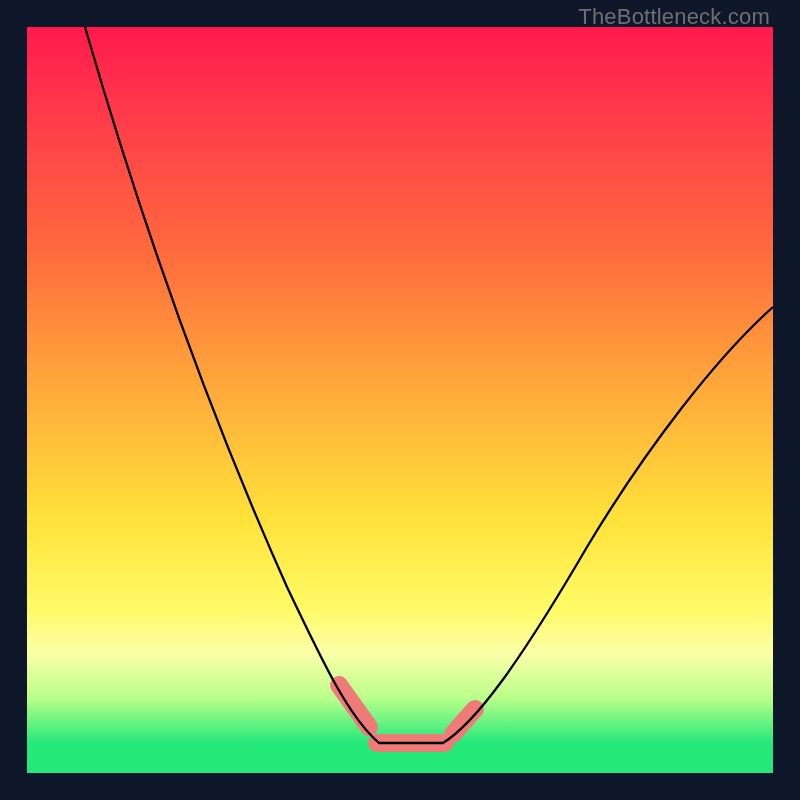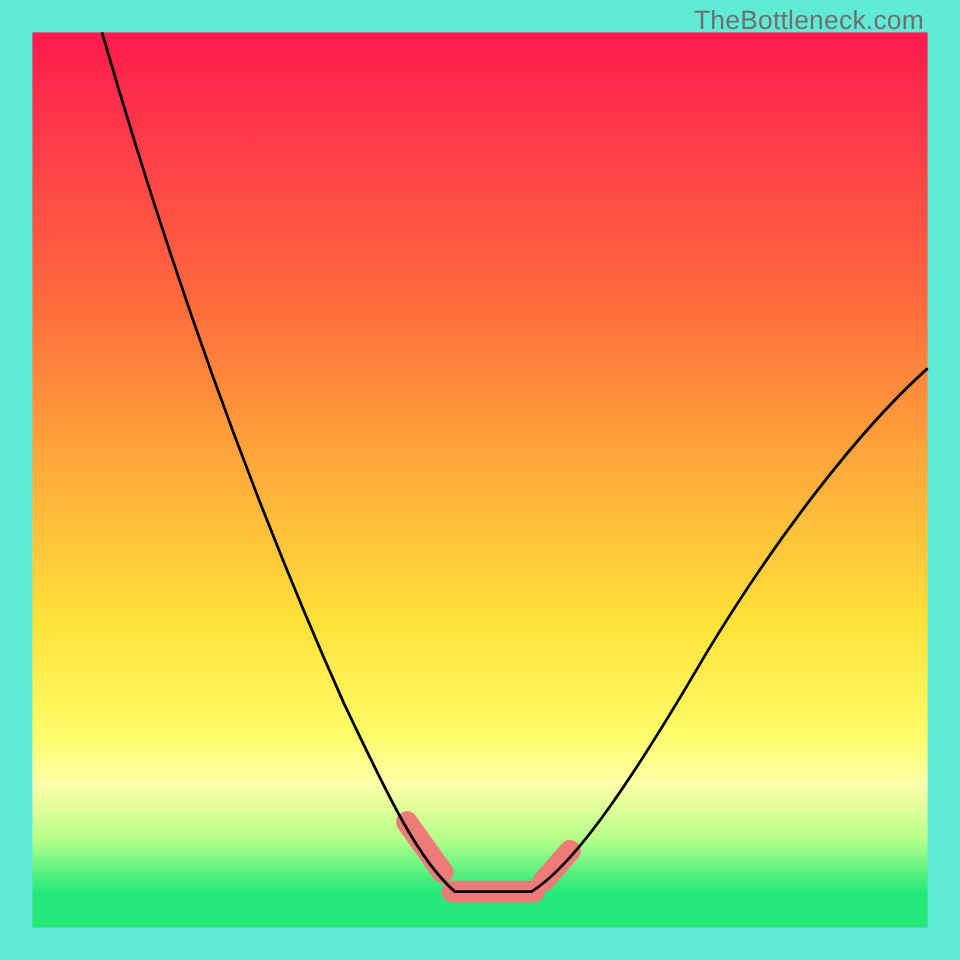--- a/index.html
+++ b/index.html
@@ -8,21 +8,21 @@
     width: 800px;
     height: 800px;
     background: #000;
     overflow: hidden;
     font-family: Arial, Helvetica, sans-serif;
   }
   .frame {
     position: relative;
     width: 800px;
     height: 800px;
-    background: #5eead4;
+    background: #0f172a;
     text-align: right;
   }
   .plot-area {
     position: absolute;
     left: 27px;
     top: 27px;
     width: 746px;
     height: 746px;
     
     background: linear-gradient(

